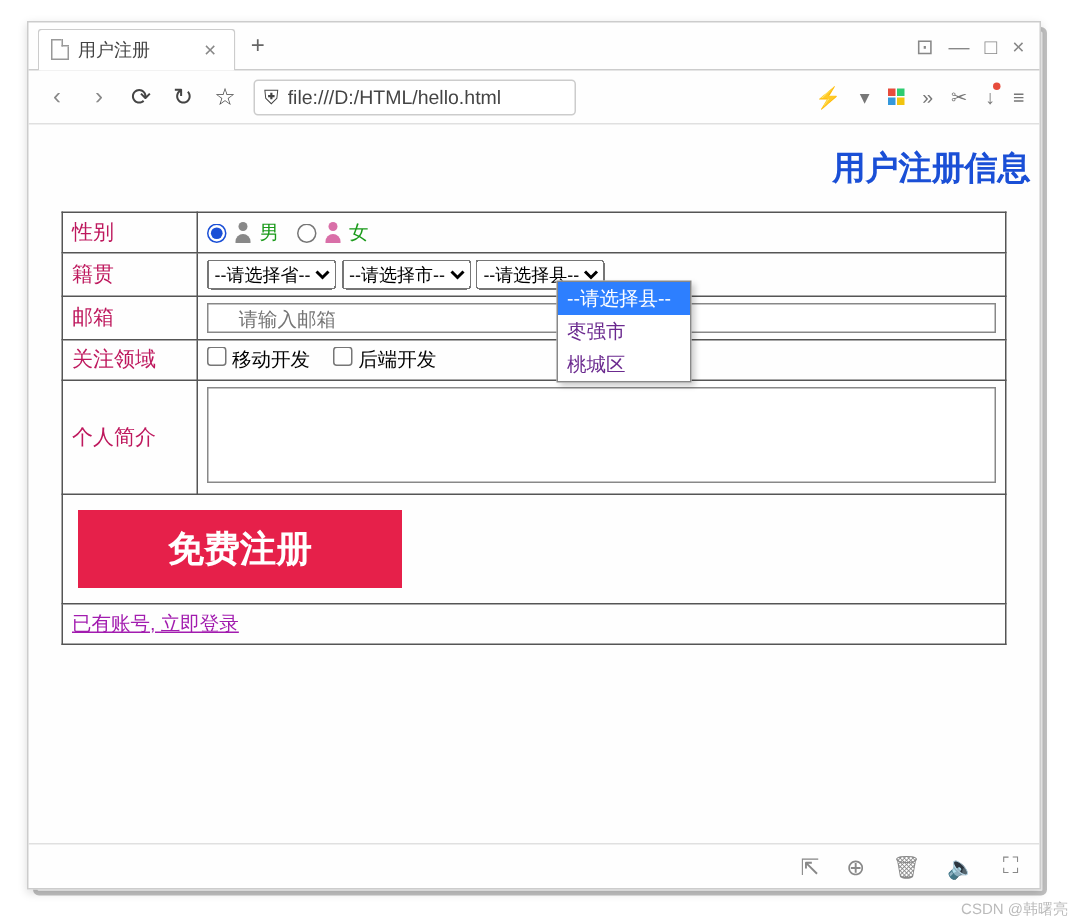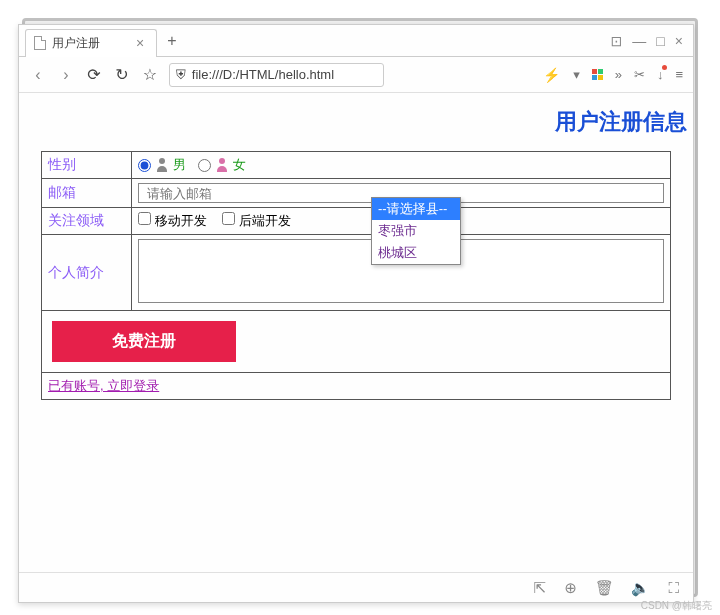--- a/index.html
+++ b/index.html
@@ -1,18 +1,18 @@
 <!DOCTYPE html>
 <html><head>
 <meta charset="utf-8">
 <style>
 * { box-sizing: border-box; margin: 0; padding: 0; }
 body { font-family: "Microsoft YaHei", Arial, sans-serif; font-size: 13px; background: #fff; width: 720px; height: 615px; position: relative; }
 .outer-shadow { position: absolute; top: 18px; left: 22px; width: 676px; height: 579px; background: #f0f0f0; border: 3px solid #c0c0c0; border-radius: 4px; }
-.window { position: absolute; top: 24px; left: 18px; width: 676px; height: 579px; background: #fefefe; border: 1px solid #ccc; box-shadow: 0 2px 6px rgba(0,0,0,0.15); display: flex; flex-direction: column; }
+.window { position: absolute; top: 14px; left: 18px; width: 676px; height: 579px; background: #fefefe; border: 1px solid #ccc; box-shadow: 0 2px 6px rgba(0,0,0,0.15); display: flex; flex-direction: column; }
 
 
 .titlebar { height: 32px; display: flex; align-items: center; border-bottom: 1px solid #ccc; padding: 0 6px; }
 .tab { display: flex; align-items: center; height: 28px; padding: 0 12px 0 8px; border: 1px solid #ccc; border-bottom: none; border-radius: 3px 3px 0 0; background: #fff; font-size: 12px; color: #444; gap: 6px; margin-top: 4px; }
 .tab-close { color: #888; font-size: 14px; margin-left: 30px; }
 .newtab { padding: 0 10px; color: #666; font-size: 16px; }
 .titlebar-spacer { flex: 1; }
 .win-btns { display: flex; gap: 10px; color: #888; font-size: 14px; padding-right: 4px; }
 
 
@@ -27,35 +27,35 @@
 .reddot { position: relative; }
 .reddot::after { content: ''; position: absolute; top: -2px; right: -4px; width: 5px; height: 5px; background: #e74c3c; border-radius: 50%; }
 
 
 .content { flex: 1; padding: 14px 6px 6px 6px; position: relative; }
 h2.title { text-align: right; color: #1a4fd6; font-size: 22px; font-weight: bold; margin-bottom: 14px; }
 
 
 .form-table { width: 630px; margin: 0 auto; border-collapse: collapse; }
 .form-table td { border: 1px solid #555; padding: 4px 6px; vertical-align: middle; }
-.form-table td.label { width: 90px; color: #8b5cf6; font-size: 14px; margin-top: 22px; }
+.form-table td.label { width: 90px; color: #be185d; font-size: 14px; margin-top: 22px; }
 .form-table td.full { text-align: left; }
 .radio-row { display: flex; align-items: center; gap: 4px; }
 .radio-row input[type=radio] { accent-color: #1a4fd6; }
 .person-ico { display: inline-block; width: 14px; height: 14px; position: relative; }
 .person-ico::before { content:''; position:absolute; top:0; left:4px; width:6px; height:6px; border-radius:50%; background:#888; }
 .person-ico::after { content:''; position:absolute; bottom:0; left:2px; width:10px; height:6px; border-radius:6px 6px 0 0; background:#888; }
 .pink::before,.pink::after { background:#d96fa8; }
 .glabel { color:#1a9a1a; }
 .sel { font-size: 12px; height: 20px; }
-.email-input { width: 100%; border: 1px solid #888; height: 20px; font-size: 13px; padding: 0 8px; }
+.email-input { width: 100%; border: 1px solid #888; height: 20px; font-size: 13px; padding: 0 20px; }
 .chkrow label { margin-right: 12px; }
 .ta { width: 100%; height: 64px; border: 1px solid #888; resize: none; }
 .submit-row { padding: 10px !important; }
-.submit-btn { display: inline-block; background: #e6204a; color: #fff; font-size: 16px; font-weight: bold; padding: 10px 60px; border: none; margin-left: 0; }
+.submit-btn { display: inline-block; background: #e6204a; color: #fff; font-size: 24px; font-weight: bold; padding: 10px 60px; border: none; margin-left: 0; }
 .login-link { color: #a21caf; text-decoration: underline; font-size: 13px; }
 
 
 .dropdown { position: absolute; left: 352px; top: 104px; width: 90px; background: #fff; border: 1px solid #888; box-shadow: 2px 2px 4px rgba(0,0,0,0.2); font-size: 13px; }
 .dropdown .opt { padding: 2px 6px; color: #6b2a8f; }
 .dropdown .opt.sel-opt { background: #2d7fff; color: #fff; }
 
 
 .bottombar { height: 30px; border-top: 1px solid #e0e0e0; display: flex; align-items: center; justify-content: flex-end; gap: 18px; padding: 0 14px; color: #888; font-size: 15px; }
 
@@ -125,20 +125,28 @@
             <span class="person-ico"></span>
             <span class="glabel">男</span>
             &nbsp;
             <input type="radio" name="g" style="">
             <span class="person-ico pink"></span>
             <span class="glabel">女</span>
           </div>
         </td>
       </tr>
       <tr>
+        <td class="label">籍贯</td>
+        <td>
+          <select class="sel"><option>--请选择省--</option></select>
+          <select class="sel"><option>--请选择市--</option></select>
+          <select class="sel"><option>--请选择县--</option></select>
+        </td>
+      </tr>
+      <tr>
         <td class="label">邮箱</td>
         <td><input class="email-input" placeholder="请输入邮箱" style=""></td>
       </tr>
       <tr>
         <td class="label">关注领域</td>
         <td class="chkrow">
           <label><input type="checkbox" style=""> <span>移动开发</span></label>
           <label><input type="checkbox" style=""> <span>后端开发</span></label>
         </td>
       </tr>

